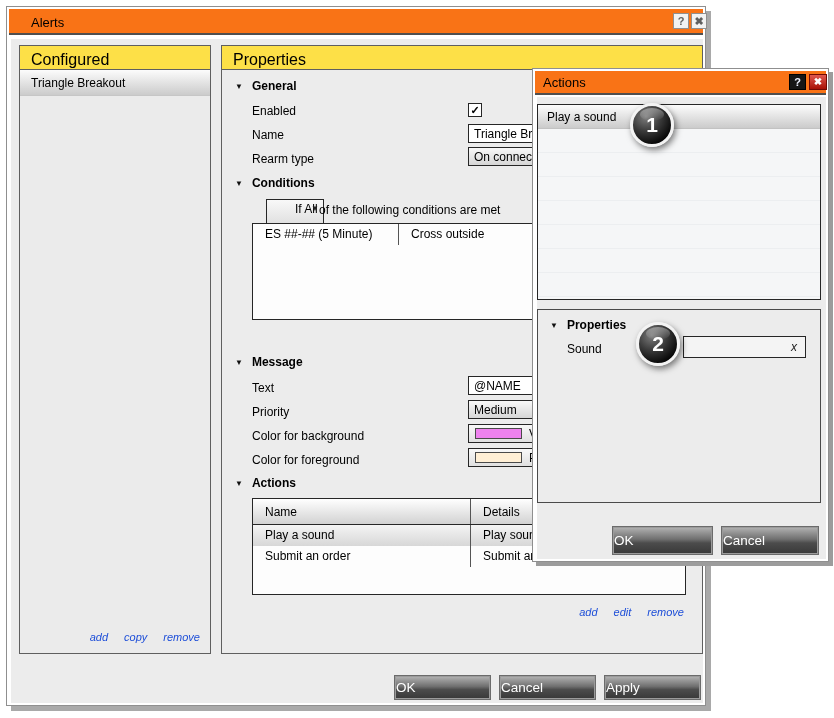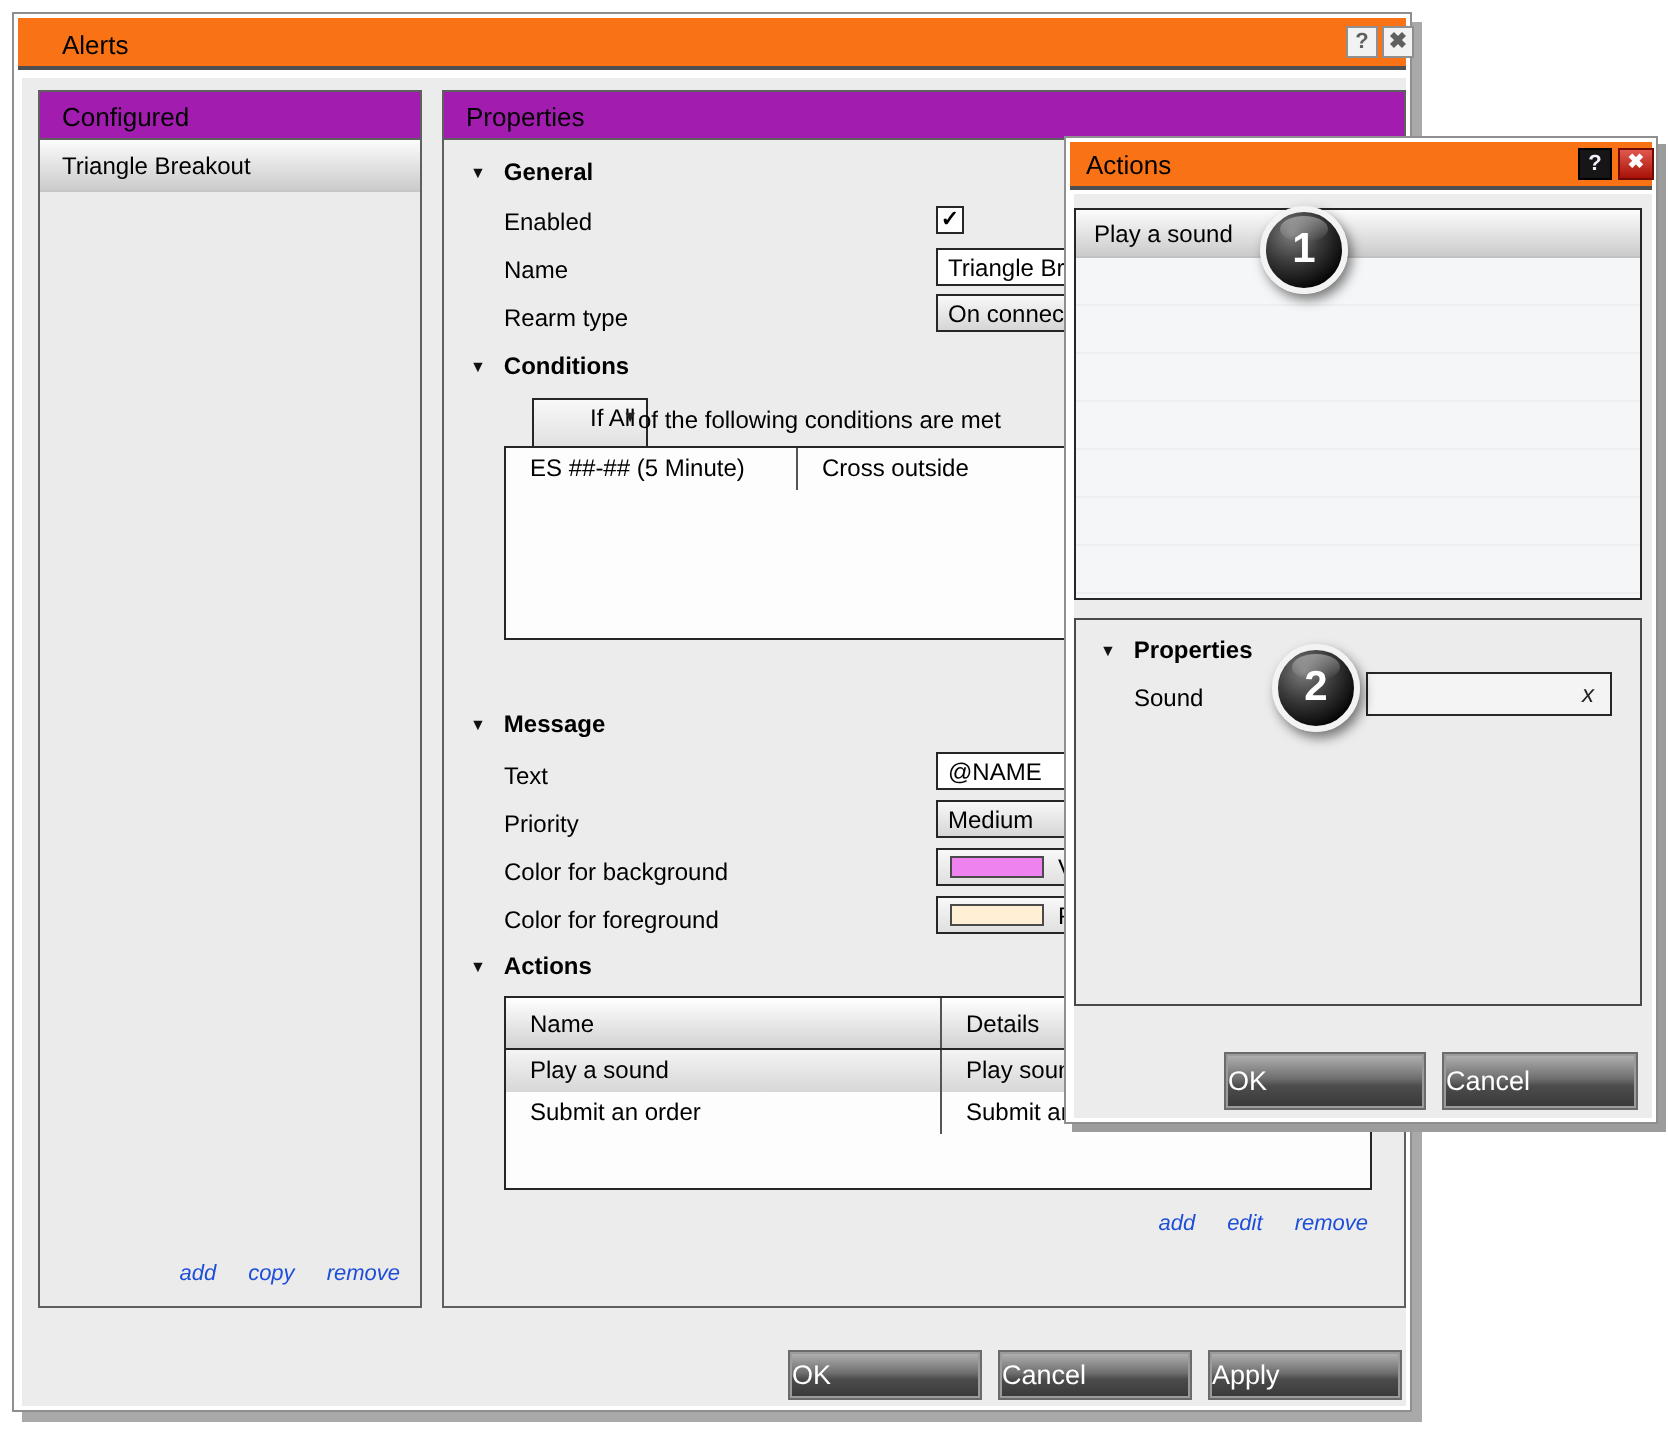--- a/index.html
+++ b/index.html
@@ -17,21 +17,21 @@
   .tb-btn-dark { position:absolute; width:17px; height:16px; background:#161616; border:1px solid #000;
             color:#eef2ff; font-weight:bold; font-size:11px; line-height:14px; text-align:center; }
   .tb-btn-red { position:absolute; width:18px; height:16px; background:linear-gradient(#e0584f,#a81106); border:1px solid #720a04;
             color:#fff; font-weight:bold; font-size:10px; line-height:14px; text-align:center; }
 
   .content { position:absolute; background:#ececec; }
   .content-main { left:4px; top:32px; width:692px; height:664px; }
   .content-ovl { left:4px; top:28px; width:289px; height:462px; }
 
   .panel { position:absolute; border:1px solid #5f5f5f; background:#ebebeb; }
-  .panel-header { height:24px; background:#a21caf; border-bottom:1px solid #5f5f5f; font-size:13px; padding:5px 13px 0 11px; }
+  .panel-header { height:24px; background:#fde047; border-bottom:1px solid #5f5f5f; font-size:16px; padding:5px 13px 0 11px; }
   .sel-row { height:26px; background:linear-gradient(#fcfcfc,#cbcbcb); border-bottom:1px solid #c6c6c6;
              font-size:12px; padding:6px 0 0 11px; white-space:nowrap; overflow:hidden; }
 
   .sec-h { position:absolute; display:flex; align-items:center; font-size:12px; font-weight:bold; white-space:nowrap; }
   .sec-arrow { font-size:8px; margin-right:9px; color:#111; }
 
   .lbl { position:absolute; font-size:12px; white-space:nowrap; }
 
   .input { position:absolute; background:#fff; border:1px solid #262626; font-size:12px;
            padding:2px 0 0 5px; white-space:nowrap; overflow:hidden; }

